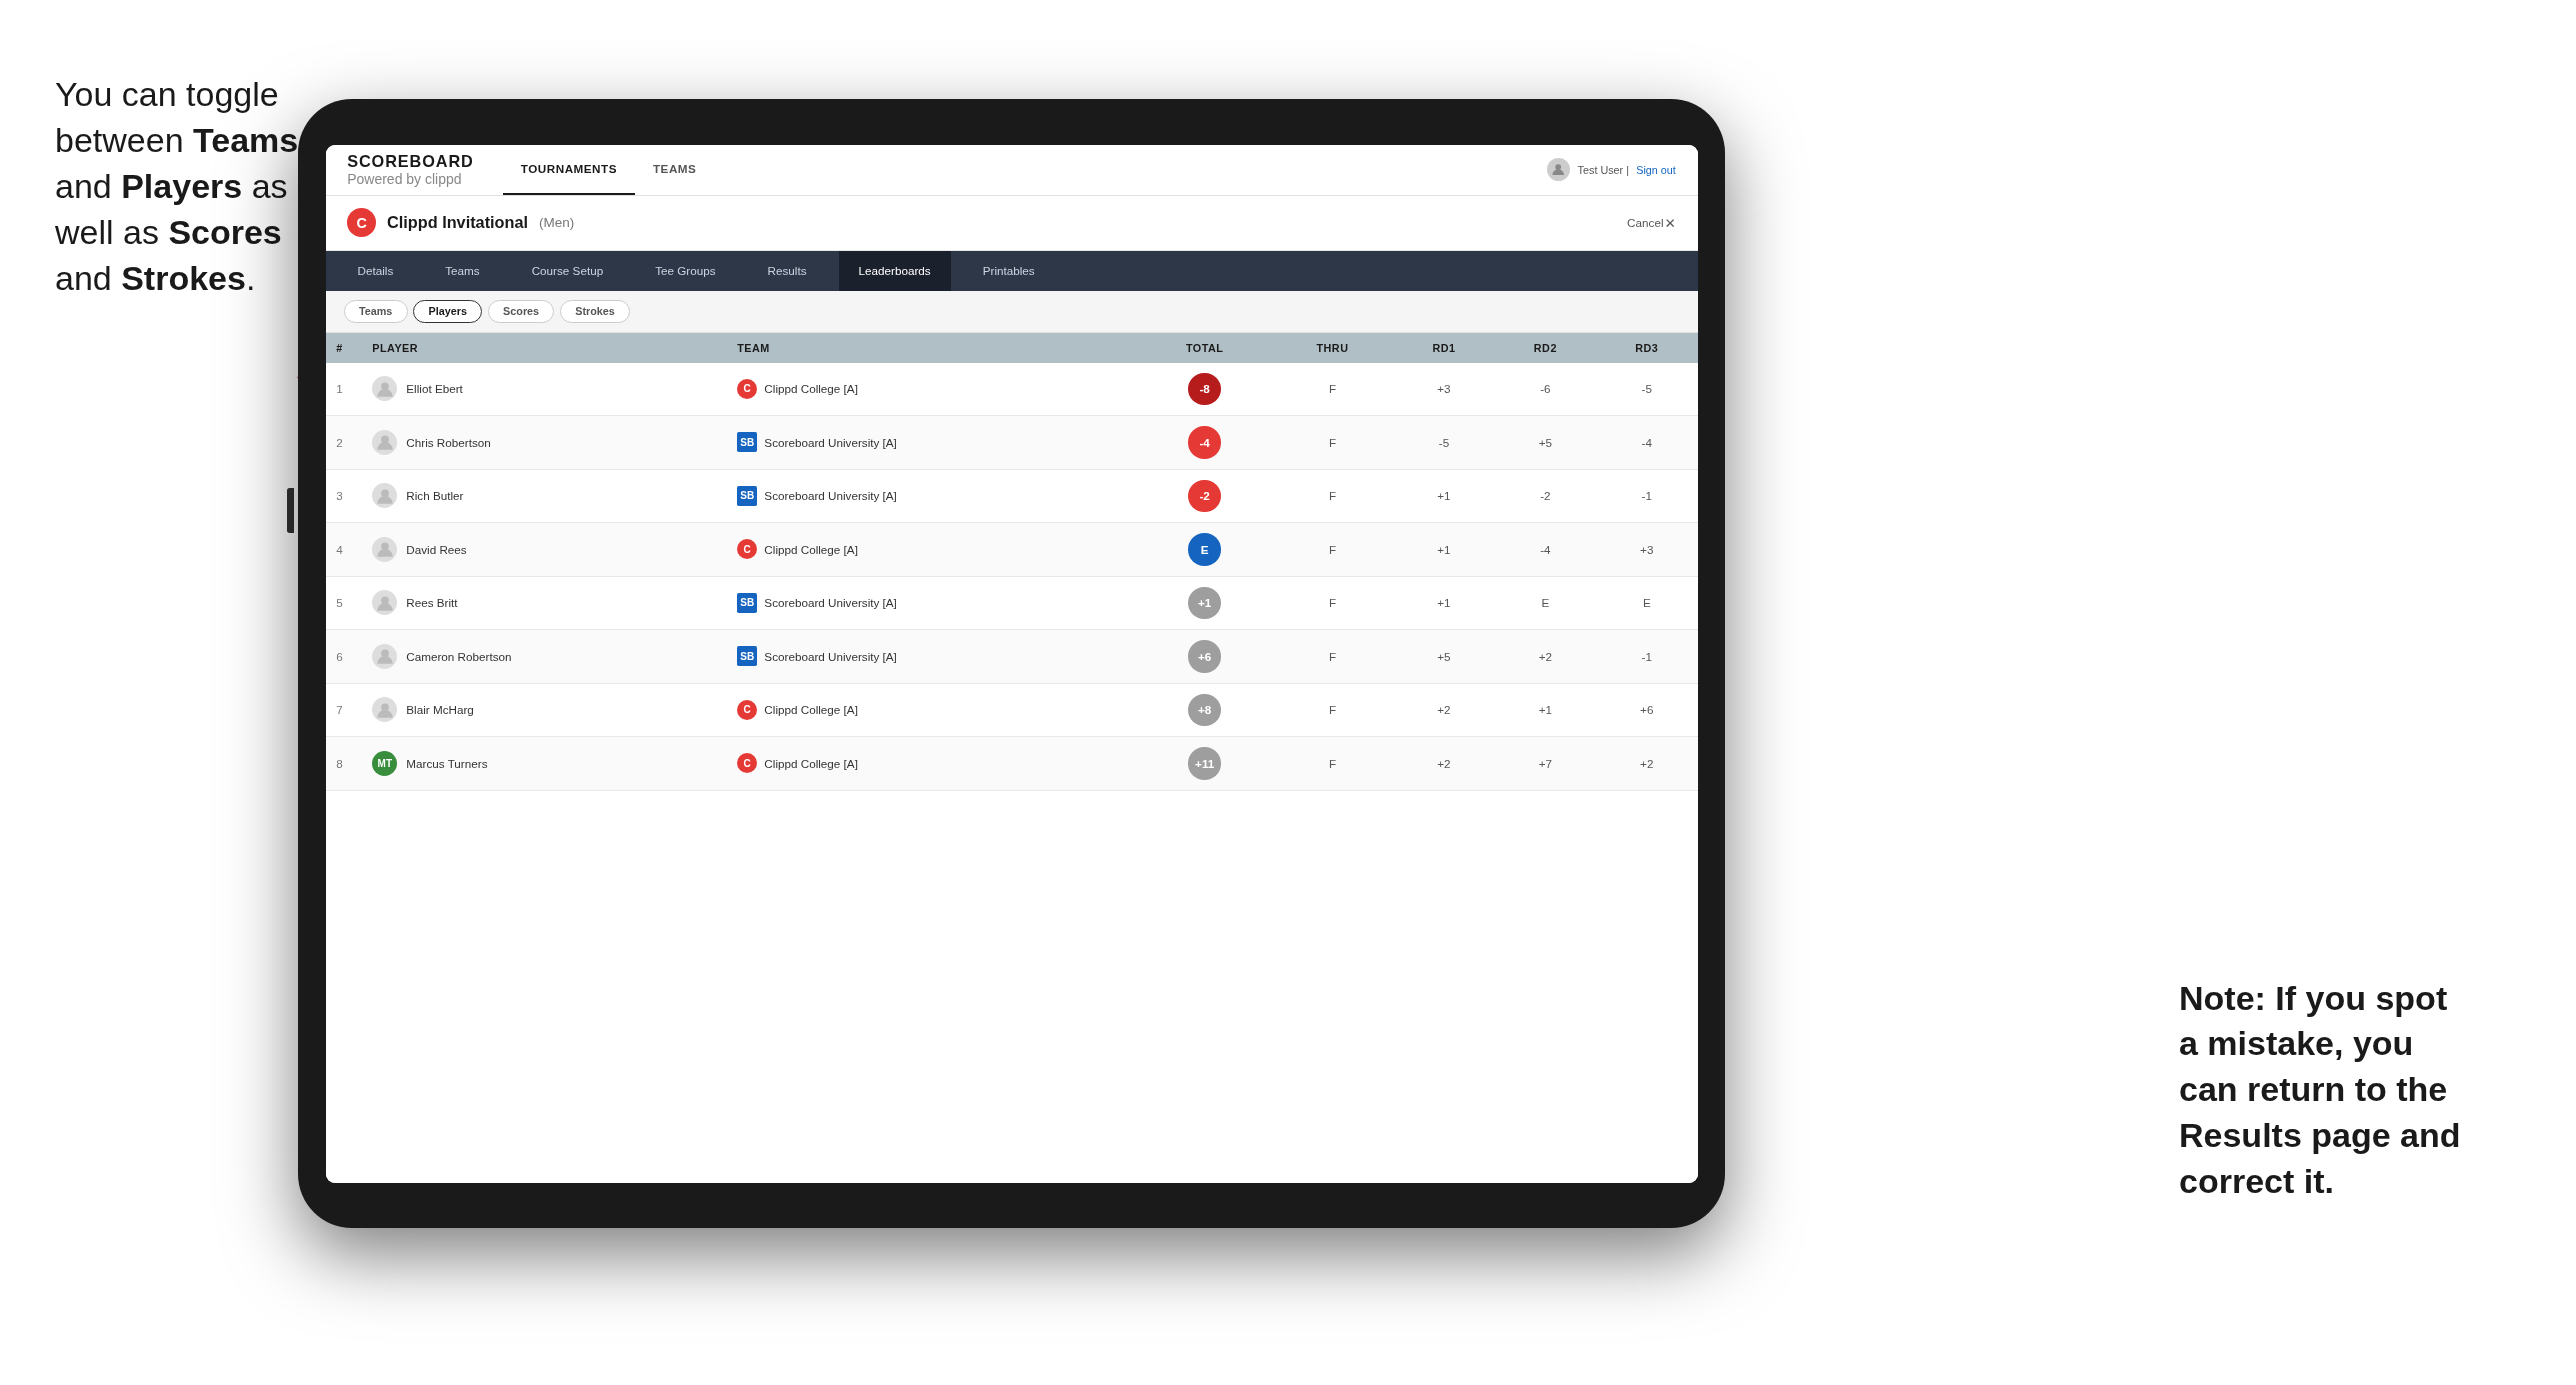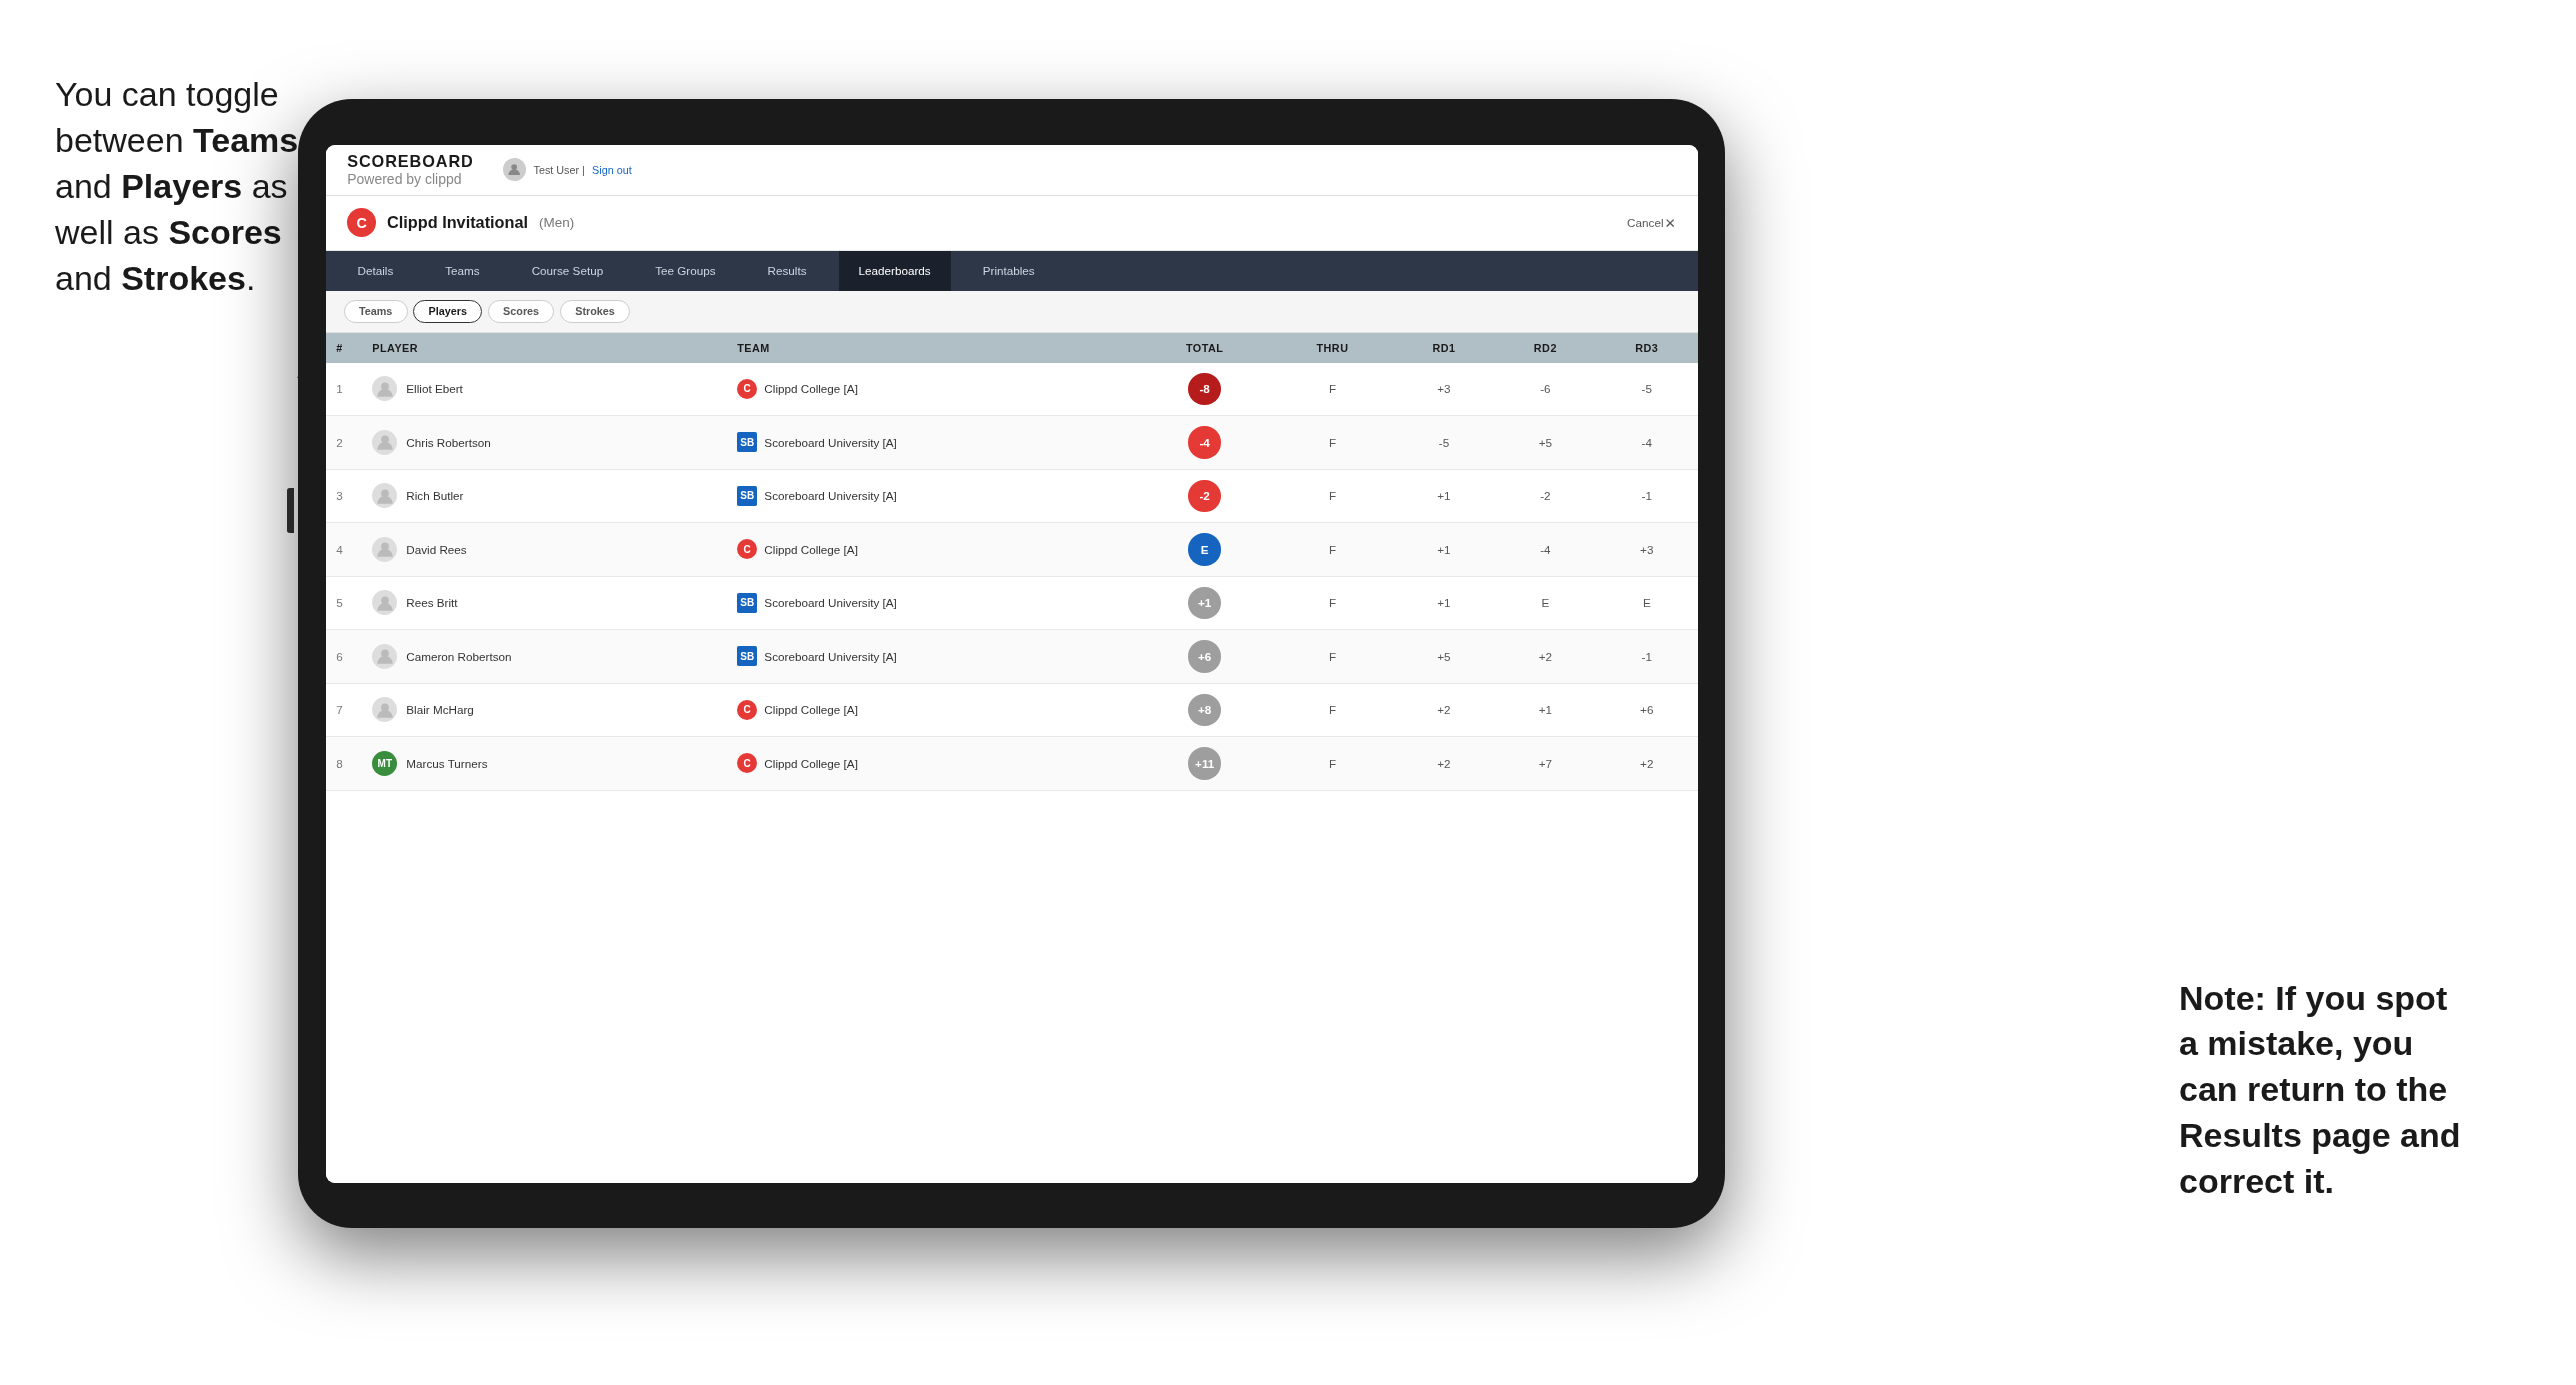--- a/index.html
+++ b/index.html
@@ -377,20 +377,24 @@
 
 <div class="tablet-side-btn"></div>
 
 <div class="tablet-frame">
   <div class="tablet-screen">
 
     <div class="nav-bar">
       <div class="logo-area">
         <span class="logo-text">SCOREBOARD</span>
         <span class="logo-sub">Powered by clippd</span>
+      </div>
+      <div class="nav-tabs">
+        <div class="nav-tab active">TOURNAMENTS</div>
+        <div class="nav-tab">TEAMS</div>
       </div>
       <div class="nav-right">
         <div class="user-icon">
           <svg viewBox="0 0 20 20" width="14.4" height="14.4">
               <circle cx="10" cy="7" r="4" fill="#888"></circle>
               <path d="M2 18c0-4.4 3.6-8 8-8s8 3.6 8 8" fill="#888"></path>
             </svg>
         </div>
         <span>Test User |</span>
         <span style="color:#1565c0;cursor:pointer;">Sign out</span>

